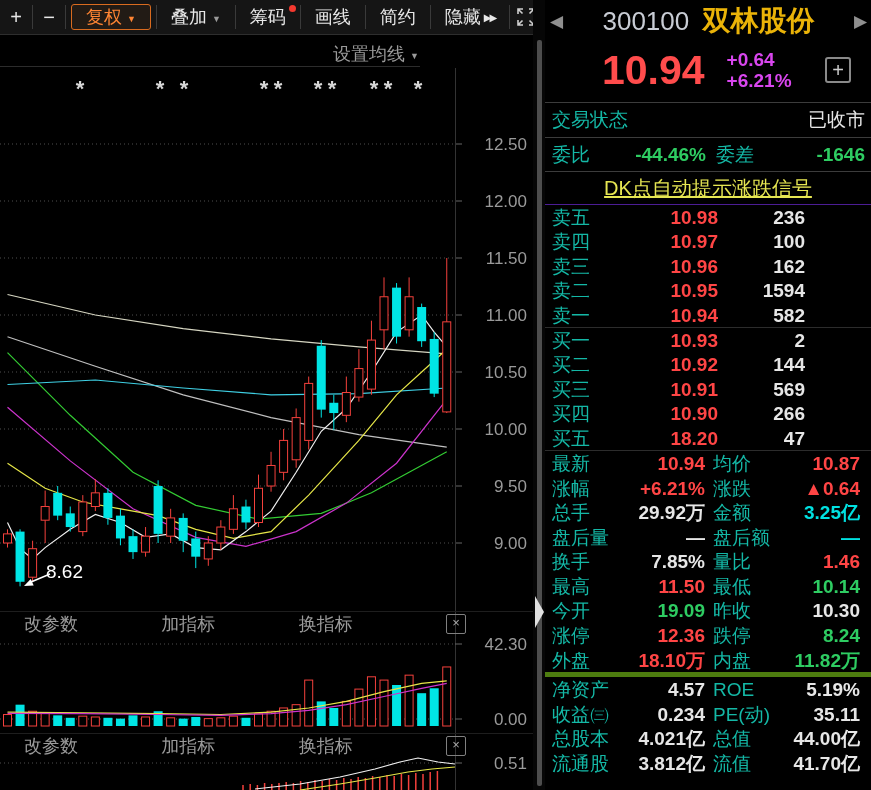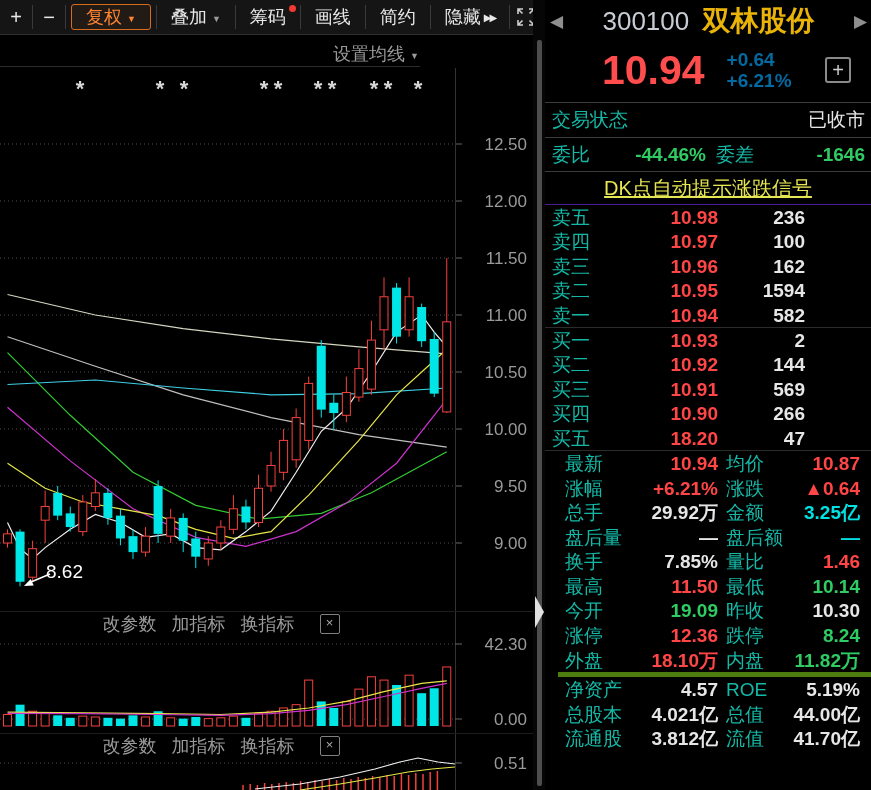--- a/index.html
+++ b/index.html
@@ -19,40 +19,40 @@
   .caret.grey{color:#9a9a9a;}
   .reddot{position:absolute;top:5px;right:4px;width:7px;height:7px;border-radius:50%;background:#f4392f;}
   .dbl{font-size:10px;letter-spacing:-2px;margin-left:3px;}
   
   .ma-set{position:absolute;left:333px;top:42px;color:#9a9a9a;font-size:18px;display:flex;
           align-items:center;cursor:pointer;}
   .ma-set-line{position:absolute;left:0;top:66px;width:420px;height:1px;background:#2c2c2c;}
   
   #chart{position:absolute;left:0;top:68px;}
   .sub-links{position:absolute;left:0;width:455px;height:23px;display:flex;align-items:center;
-             justify-content:center;gap:15px;color:#9a9a9a;font-size:18px;border-top:1px solid #1e1e1e;}
+             justify-content:space-between;gap:15px;color:#9a9a9a;font-size:18px;border-top:1px solid #1e1e1e;padding-left:24px;}
   .sub-links span.lnk{cursor:pointer;}
   .closebox{width:18px;height:18px;border:1px solid #808080;border-radius:2px;color:#aaa;
             font-size:13px;line-height:16px;text-align:center;margin-left:10px;margin-right:13px;cursor:pointer;}
   
   .divider{position:absolute;left:533px;top:0;width:12px;height:790px;background:#060606;}
   .dragbar{position:absolute;left:4px;top:40px;bottom:4px;width:5px;background:#4d4d4d;border-radius:2px;}
   .chev{position:absolute;left:2px;top:596px;width:0;height:0;border-top:16px solid transparent;
         border-bottom:16px solid transparent;border-left:9px solid #e0e0e0;}
   
   .rp{position:absolute;left:545px;top:0;width:326px;height:790px;background:#000;font-size:19px;}
   .rp-head{height:102px;border-bottom:1px solid #3c3c3c;}
   .rp-title{display:flex;align-items:center;height:42px;padding:0 4px 0 5px;}
   .navarr{color:#8f8f8f;font-size:17px;cursor:pointer;}
   .titlemid{flex:1;text-align:center;}
   .code{color:#c8ccd4;font-size:26px;}
   .name{color:#eab308;font-size:28px;font-weight:bold;margin-left:8px;}
   .rp-price{display:flex;align-items:center;height:56px;}
   .big{color:#ff4c4c;font-size:41px;font-weight:bold;margin-left:57px;}
-  .chg{margin-left:22px;color:#0369a1;font-size:19px;font-weight:bold;line-height:21px;}
+  .chg{margin-left:22px;color:#d946ef;font-size:19px;font-weight:bold;line-height:21px;}
   .addbtn{margin-left:auto;margin-right:20px;width:26px;height:26px;background:none;
           border:2px solid #8a8a8a;border-radius:3px;color:#ccc;font-size:20px;line-height:20px;
           padding:0;cursor:pointer;font-family:inherit;}
   .rp-row{display:flex;align-items:center;border-bottom:1px solid #3c3c3c;}
   .rp-row.status{height:34px;padding:0 6px 0 7px;}
   .lbl{color:#14b8a6;}
   .white{color:#e6e6e6;} .red{color:#ff4545;} .green{color:#2ecc62;} .cyan{color:#00e1e1;}
   .rp-row.status .val{margin-left:auto;}
   .weibi{height:33px;border-bottom:1px solid #3c3c3c;display:grid;
          grid-template-columns:44px 110px 62px 1fr;align-items:center;padding:0 6px 0 7px;}
@@ -60,21 +60,21 @@
   .weibi .l2{padding-left:10px;}
   .rp-dk{height:32px;display:flex;align-items:center;justify-content:center;border-bottom:1px solid #4c1d95;}
   .rp-dk a{color:#e6e652;font-size:20px;text-decoration:underline;cursor:pointer;}
   .ob{border-bottom:1px solid #2c2c2c;}
   .ob:last-of-type{border-bottom:1px solid #3c3c3c;}
   .ob-row{height:24.4px;display:grid;grid-template-columns:58px 108px 1fr;align-items:center;
           padding-left:7px;padding-right:66px;}
   .ob-row .p{text-align:right;font-weight:bold;color:#ff4545;}
   .ob-row .q{text-align:right;font-weight:bold;color:#e6e6e6;}
   .st-row{height:24.6px;display:grid;grid-template-columns:64px 89px 72px 1fr;align-items:center;
-          padding:0 11px 0 7px;white-space:nowrap;margin-left:13px;}
+          padding:0 11px 0 7px;white-space:nowrap;}
   .st-row .v{text-align:right;font-weight:bold;}
   .st-row .l2{padding-left:8px;}
   .st-row.sep{border-top:5px solid #4d7c0f;}
   svg text{font-family:"Liberation Sans","DejaVu Sans",sans-serif;}
 </style>
 </head>
 <body>
 
 <div class="app">
 
@@ -489,20 +489,26 @@
   <span class="lbl l2">内盘</span>
   <span class="v green">11.82万</span>
         </div>
         <div class="st-row sep">
           <span class="lbl">净资产</span>
   <span class="v white">4.57</span>
   <span class="lbl l2">ROE</span>
   <span class="v white">5.19%</span>
         </div>
         <div class="st-row">
+          <span class="lbl">收益㈢</span>
+  <span class="v white">0.234</span>
+  <span class="lbl l2">PE(动)</span>
+  <span class="v white">35.11</span>
+        </div>
+        <div class="st-row">
           <span class="lbl">总股本</span>
   <span class="v white">4.021亿</span>
   <span class="lbl l2">总值</span>
   <span class="v white">44.00亿</span>
         </div>
         <div class="st-row">
           <span class="lbl">流通股</span>
   <span class="v white">3.812亿</span>
   <span class="lbl l2">流值</span>
   <span class="v white">41.70亿</span>

